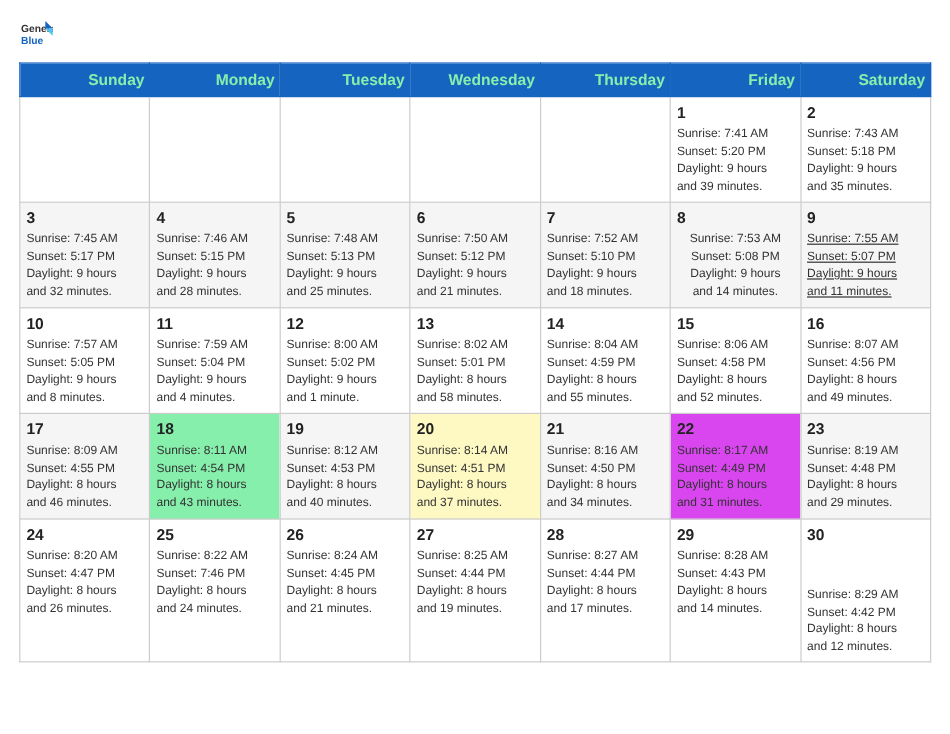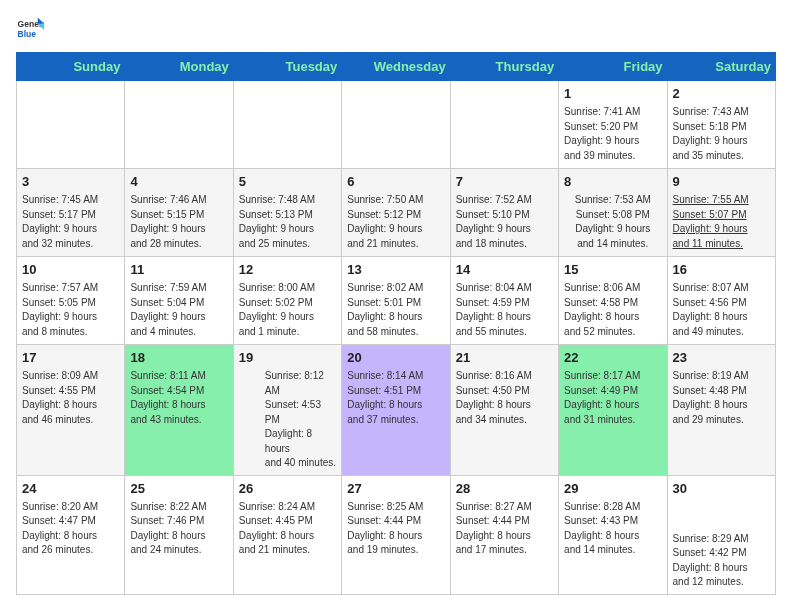--- a/index.html
+++ b/index.html
@@ -251,40 +251,40 @@
           </td>
           <td style="background: #86efac;">
             <span class="day-number">18</span>
             <div class="day-info" style="white-space: pre-line;">Sunrise: 8:11 AM
 Sunset: 4:54 PM
 Daylight: 8 hours
 and 43 minutes.</div>
           </td>
           <td style="background: rgb(245, 245, 245);">
             <span class="day-number">19</span>
-            <div class="day-info" style="white-space: pre-line; margin-left: 26px;">Sunrise: 8:12 AM
+            <div class="day-info" style="white-space: pre-line;">Sunrise: 8:12 AM
 Sunset: 4:53 PM
 Daylight: 8 hours
 and 40 minutes.</div>
           </td>
-          <td style="background: #c4b5fd;">
+          <td style="background: #fef9c3;">
             <span class="day-number">20</span>
             <div class="day-info" style="white-space: pre-line;">Sunrise: 8:14 AM
 Sunset: 4:51 PM
 Daylight: 8 hours
 and 37 minutes.</div>
           </td>
           <td style="background: rgb(245, 245, 245);">
             <span class="day-number">21</span>
             <div class="day-info" style="white-space: pre-line;">Sunrise: 8:16 AM
 Sunset: 4:50 PM
 Daylight: 8 hours
 and 34 minutes.</div>
           </td>
-          <td style="background: #86efac;">
+          <td style="background: #d946ef;">
             <span class="day-number">22</span>
             <div class="day-info" style="white-space: pre-line;">Sunrise: 8:17 AM
 Sunset: 4:49 PM
 Daylight: 8 hours
 and 31 minutes.</div>
           </td>
           <td style="background: rgb(245, 245, 245);">
             <span class="day-number">23</span>
             <div class="day-info" style="white-space: pre-line;">Sunrise: 8:19 AM
 Sunset: 4:48 PM

